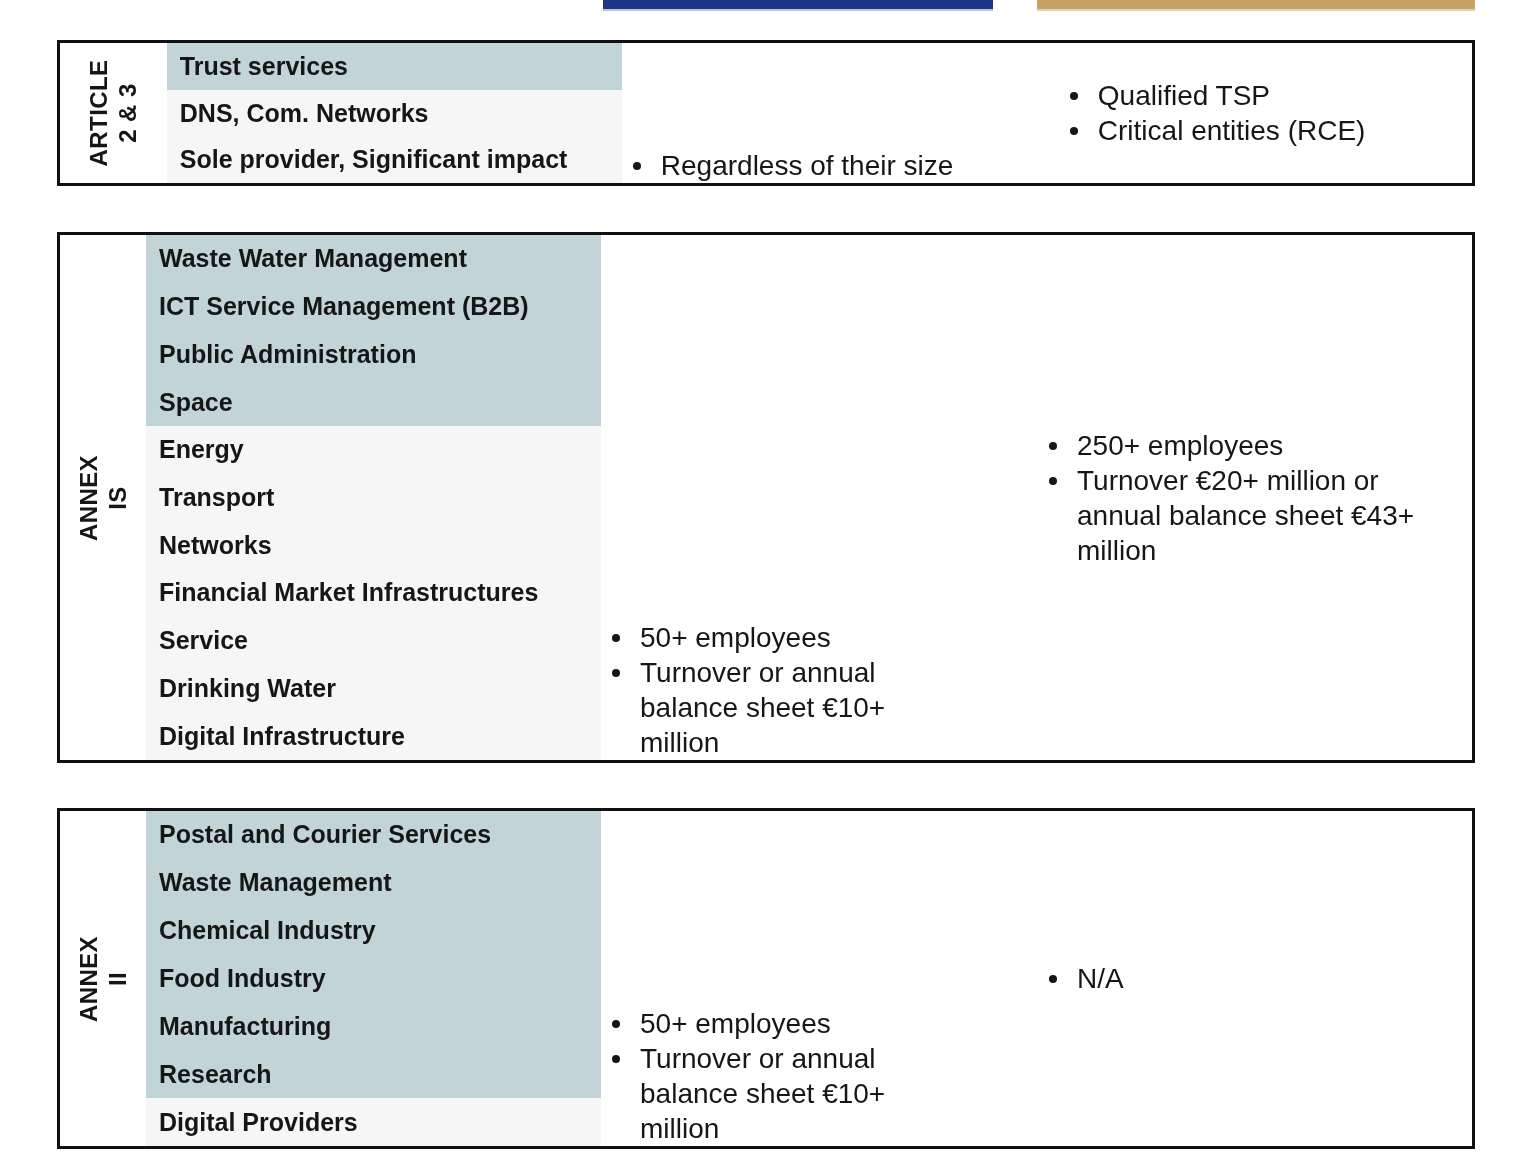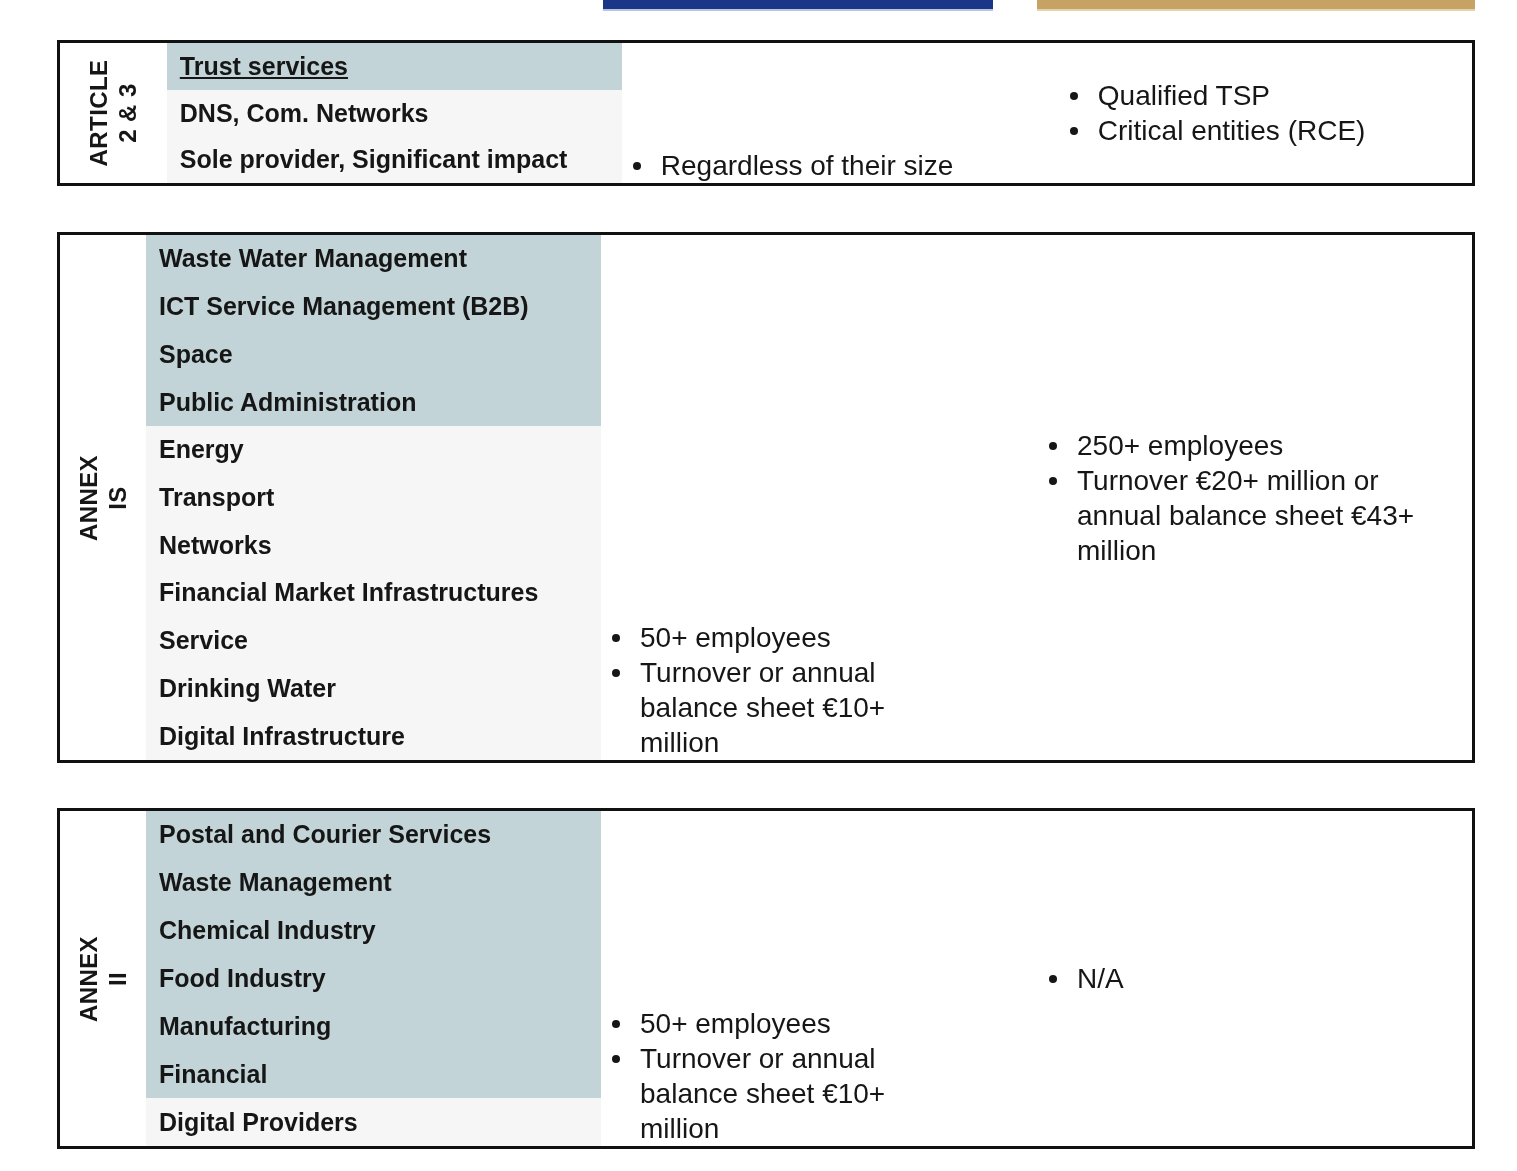--- a/index.html
+++ b/index.html
@@ -120,21 +120,21 @@
 
 <div class="topbar blue" style="background: rgb(28, 54, 135); border-bottom: 2px solid rgb(185, 195, 226);"></div>
 <div class="topbar tan" style="background: rgb(198, 163, 101); border-bottom: 2px solid rgb(227, 212, 173);"></div>
 <div id="sections">
     <section class="box s1">
       <div class="label-col">
         <div class="vert-label">ARTICLE
 2 &amp; 3</div>
       </div>
       <div class="cells-col">
-        <div class="cell-block teal" style="flex-grow: 1; text-decoration: underline;">
+        <div class="cell-block teal" style="flex-grow: 1;">
           <div class="cell">Trust services</div>
         </div>
         <div class="cell-block gray" style="flex-grow: 2;">
           <div class="cell">DNS, Com. Networks</div>
           <div class="cell">Sole provider, Significant impact</div>
         </div>
       </div>
       <div class="criteria-col">
         <ul class="bullets">
           <li>Regardless of their size</li>
@@ -148,22 +148,22 @@
       </div>
     </section>
     <section class="box s2">
       <div class="label-col">
         <div class="vert-label">ANNEX IS</div>
       </div>
       <div class="cells-col">
         <div class="cell-block teal" style="flex-grow: 4;">
           <div class="cell">Waste Water Management</div>
           <div class="cell">ICT Service Management (B2B)</div>
+          <div class="cell">Public Administration</div>
           <div class="cell">Space</div>
-          <div class="cell">Public Administration</div>
         </div>
         <div class="cell-block gray" style="flex-grow: 7;">
           <div class="cell">Energy</div>
           <div class="cell">Transport</div>
           <div class="cell">Networks</div>
           <div class="cell">Financial Market Infrastructures</div>
           <div class="cell">Service</div>
           <div class="cell">Drinking Water</div>
           <div class="cell">Digital Infrastructure</div>
         </div>
@@ -189,21 +189,21 @@
       <div class="label-col">
         <div class="vert-label">ANNEX II</div>
       </div>
       <div class="cells-col">
         <div class="cell-block teal" style="flex-grow: 6;">
           <div class="cell">Postal and Courier Services</div>
           <div class="cell">Waste Management</div>
           <div class="cell">Chemical Industry</div>
           <div class="cell">Food Industry</div>
           <div class="cell">Manufacturing</div>
-          <div class="cell">Financial</div>
+          <div class="cell">Research</div>
         </div>
         <div class="cell-block gray" style="flex-grow: 1;">
           <div class="cell">Digital Providers</div>
         </div>
       </div>
       <div class="criteria-col">
         <ul class="bullets">
           <li>50+ employees</li>
           <li>Turnover or annual
 balance sheet €10+

